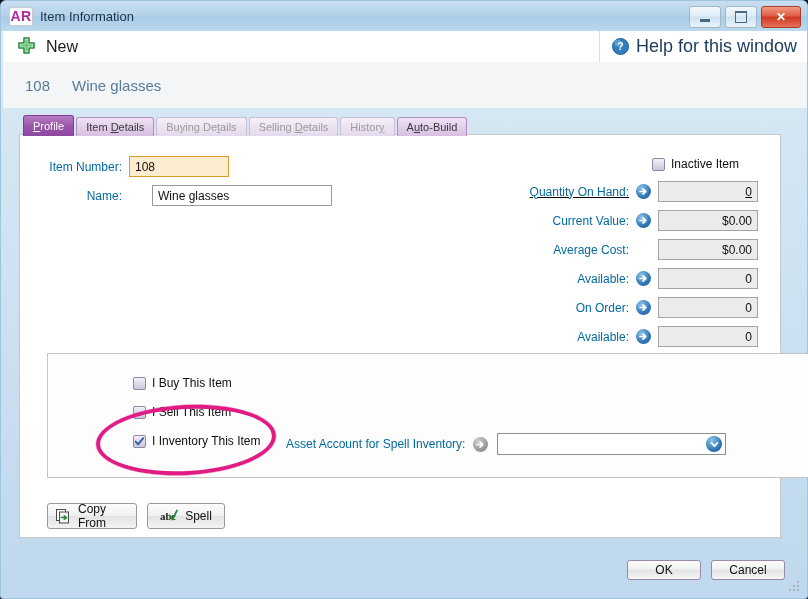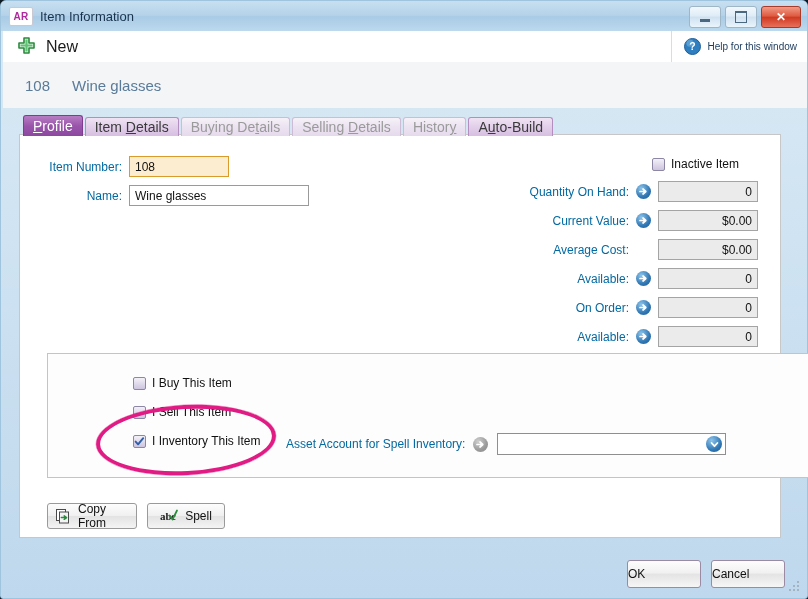--- a/index.html
+++ b/index.html
@@ -20,21 +20,21 @@
   }
   .titlebar{
     position:absolute;left:0;top:0;width:806px;height:30px;
     background:linear-gradient(to bottom,#c8dff0 0%,#b4d2e9 48%,#a9cbe5 52%,#bcd9ee 100%);
     border-radius:5px 5px 0 0;
     display:flex;align-items:center;
   }
   .app-badge{
     margin-left:8px;width:22px;height:17px;
     background:#ffffff;border:1px solid #c9c9d4;border-radius:2px;
-    color:#b02a9e;font-weight:bold;font-size:10px;
+    color:#b02a9e;font-weight:bold;font-size:14px;
     display:flex;align-items:center;justify-content:center;
     letter-spacing:.3px;
   }
   .title-text{
     margin-left:7px;font-size:13px;color:#19334d;
   }
   .wbtns{position:absolute;right:6px;top:5px;display:flex;gap:4px;}
   .wbtn{
     width:30px;height:20px;border:1px solid #9fb6c6;border-radius:3px;
     background:linear-gradient(to bottom,#f2f8fc 0%,#dfecf6 45%,#cfe1f0 50%,#eaf4fb 100%);
@@ -56,40 +56,40 @@
     background:#ffffff;border-bottom:1px solid #ccd6de;
     display:flex;align-items:center;
   }
   .tb-new{display:flex;align-items:center;margin-left:14px;cursor:default;}
   .tb-new-label{margin-left:10px;font-size:16px;color:#1b1b1b;}
   .tb-help{
     position:absolute;right:10px;top:0;height:31px;
     display:flex;align-items:center;cursor:default;
     border-left:1px solid #d7dde2;padding-left:12px;
   }
-  .tb-help-label{margin-left:7px;font-size:10px;color:#1b3a5c;}
+  .tb-help-label{margin-left:7px;font-size:18px;color:#1b3a5c;}
 
   
   .headband{
     position:absolute;left:2px;top:61px;width:804px;height:46px;
     background:#f3f5f7;
     display:flex;align-items:center;
   }
   .hb-num{margin-left:22px;font-size:15px;color:#5a7b99;}
   .hb-name{margin-left:22px;font-size:15px;color:#5a7b99;}
 
   
   .tabstrip{
     position:absolute;left:22px;top:114px;display:flex;align-items:flex-end;gap:2px;
     z-index:5;
   }
   .tab{
     height:19px;padding:0 9px;box-sizing:border-box;
     display:flex;align-items:center;
-    font-size:14px;
+    font-size:11px;
     border:1px solid #b48ec0;
     border-radius:3px 3px 0 0;
     background:linear-gradient(to bottom,#f0e3f4 0%,#e2cfea 50%,#d6bfe1 100%);
     color:#3a3a3a;cursor:default;
     border-bottom:none;
   }
   .tab.active{
     background:linear-gradient(to bottom,#b77cc4 0%,#9a55ab 50%,#8c47a0 100%);
     color:#ffffff;border-color:#7e3d93;
     height:21px;
@@ -162,24 +162,24 @@
 
   
   .btn{
     box-sizing:border-box;height:21px;
     border:1px solid #9a9a9a;border-radius:3px;
     background:linear-gradient(to bottom,#fdfdfd 0%,#f0f0f0 48%,#e3e3e3 52%,#f4f4f4 100%);
     display:flex;align-items:center;justify-content:center;gap:7px;
     font-size:12px;color:#111;cursor:default;padding:12px 8px;
   }
   .btn-main{
-    box-sizing:border-box;width:74px;height:28px;
+    box-sizing:border-box;width:74px;height:20px;
     border:1px solid #9b8aa3;border-radius:3px;
     background:linear-gradient(to bottom,#fdfdfd 0%,#f1f1f1 45%,#e4e4e4 52%,#f6f6f6 100%);
-    display:flex;align-items:center;justify-content:flex-start;
+    display:flex;align-items:center;justify-content:center;
     font-size:12px;color:#111;cursor:default;
   }
 
   .grip{position:absolute;right:7px;bottom:6px;width:11px;height:11px;}
   .grip i{position:absolute;width:2px;height:2px;background:#a3b4c1;display:block;}
 
   
   .annot{
     position:absolute;left:95px;top:404px;width:172px;height:62px;
     border:4px solid #e01b84;border-radius:50%;
@@ -260,31 +260,31 @@
       </div>
   </div>
 
   <div class="panel">
 
     <div class="row" style="left:22px;top:21px;">
       <span class="lbl" style="width:80px;">Item Number:</span>
       <input class="inp key" style="width: 100px; margin-left: 7px;" value="108">
     </div>
 
-    <div class="row" style="left:22px;top:50px;">
+    <div class="row" style="left:22px;top:50px;gap:23px;">
       <span class="lbl" style="width:80px;">Name:</span>
       <input class="inp" style="width: 180px; margin-left: 7px;" value="Wine glasses">
     </div>
 
     <div class="row" style="left:632px;top:22px;">
       <span class="cb"></span>
       <span class="cb-label">Inactive Item</span>
     </div>
 
-    <div class="row" style="left:430px;top:46px;width:308px;justify-content:flex-end;">
+    <div class="row" style="left:430px;top:46px;width:308px;justify-content:flex-end;text-decoration:underline;">
       <span class="lbl">Quantity On Hand:</span>
       <span class="drill" style="margin:0 7px;">
         <svg width="11" height="11" viewBox="0 0 11 11">
             <path d="M2 5.5 H7 M5 3 L7.8 5.5 L5 8" stroke="#fff" stroke-width="1.7" fill="none" stroke-linecap="round" stroke-linejoin="round"></path>
           </svg>
       </span>
       <input class="inp ro" style="width: 100px;" readonly="" value="0">
     </div>
 
     <div class="row" style="left:430px;top:75px;width:308px;justify-content:flex-end;">

